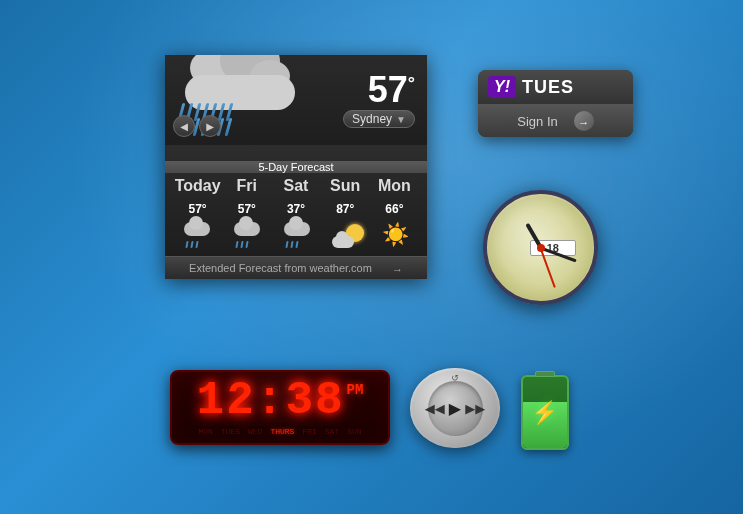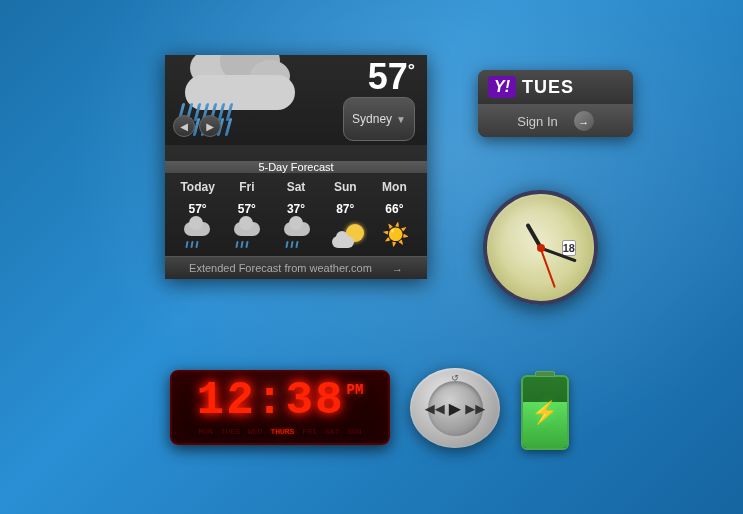--- a/index.html
+++ b/index.html
@@ -130,21 +130,21 @@
     .temp-unit {
       font-size: 18px;
       vertical-align: super;
     }
     .city-pill {
       display: inline-flex;
       align-items: center;
       background: linear-gradient(to bottom, #555, #333);
       border: 1px solid #666;
       border-radius: 10px;
-      padding: 14px 8px;
+      padding: 1px 8px;
       font-size: 12px;
       color: #ddd;
       margin-top: 2px;
     }
     .city-arrow {
       margin-left: 4px;
       font-size: 10px;
       color: #aaa;
     }
 
@@ -200,21 +200,21 @@
     }
     .forecast-header {
       display: flex;
       margin-bottom: 4px;
     }
     .forecast-col {
       flex: 1;
       text-align: center;
     }
     .day-label {
-      font-size: 12px;
+      font-size: 16px;
       font-weight: bold;
       color: #ddd;
     }
     .high-temp {
       font-size: 12px;
       color: white;
       font-weight: bold;
       margin-bottom: 3px;
     }
     .weather-icon-row {
@@ -407,21 +407,21 @@
       background: radial-gradient(circle at 35% 30%, rgba(255,255,255,0.3) 0%, transparent 50%);
     }
     .clock-date-box {
       position: absolute;
       right: 18px;
       top: 50%;
       transform: translateY(-50%);
       background: white;
       border: 1px solid #999;
       border-radius: 2px;
-      padding: 1px 0;
+      padding: 1px 16px;
       font-size: 11px;
       font-weight: bold;
       color: #333;
     }
     .clock-center {
       position: absolute;
       top: 50%;
       left: 50%;
       width: 8px;
       height: 8px;

